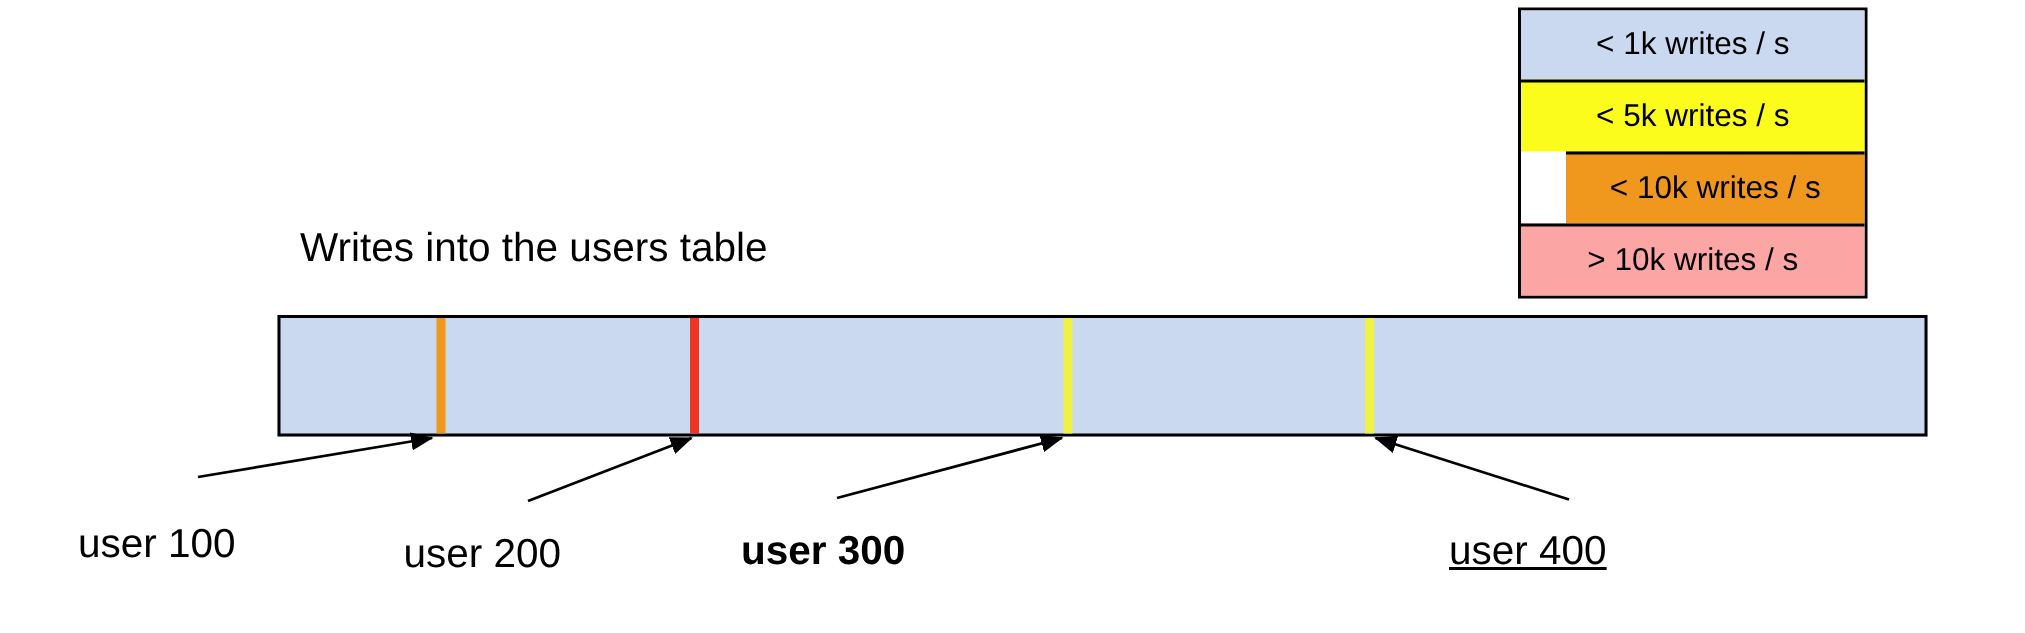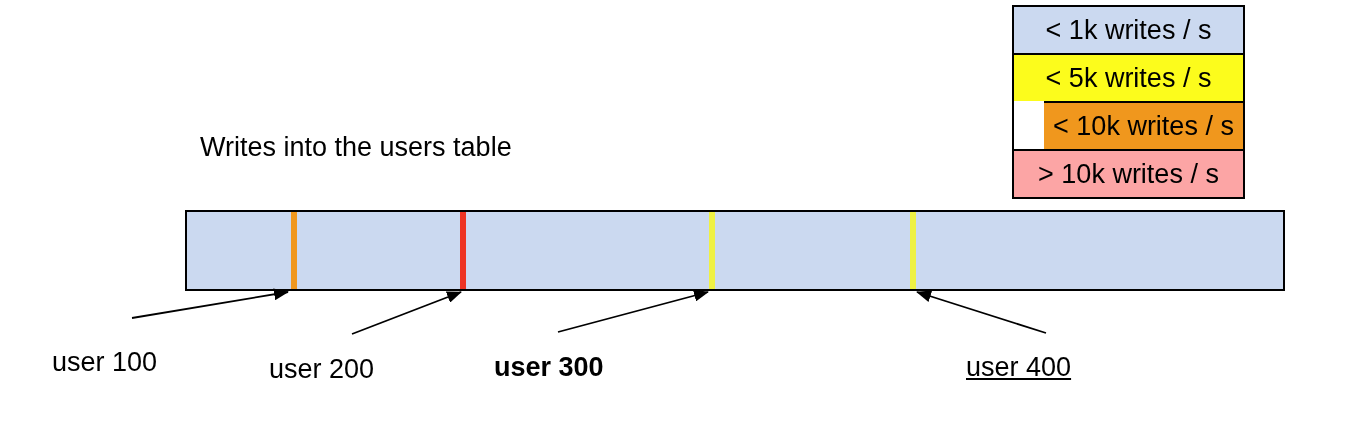--- a/index.html
+++ b/index.html
@@ -12,42 +12,42 @@
     position: relative;
     width: 1350px;
     height: 422px;
     background: #ffffff;
     overflow: hidden;
     color: #000000;
   }
   .title {
     position: absolute;
     left: 200px;
-    top: 133px;
+    top: 151px;
     font-size: 27px;
     line-height: 1.1;
     white-space: nowrap;
   }
   .legend {
     position: absolute;
     left: 1012px;
     top: 5px;
     width: 233px;
     height: 194px;
     border: 2px solid #000000;
     box-sizing: border-box;
     display: flex;
     flex-direction: column;
   }
   .legend-row {
     flex: 1;
     display: flex;
     align-items: center;
     justify-content: center;
-    font-size: 27px;
+    font-size: 21px;
     white-space: nowrap;
   }
   .legend-row + .legend-row {
     border-top: 2px solid #000000;
   }
   .table-bar {
     position: absolute;
     left: 185px;
     top: 210px;
     width: 1100px;

